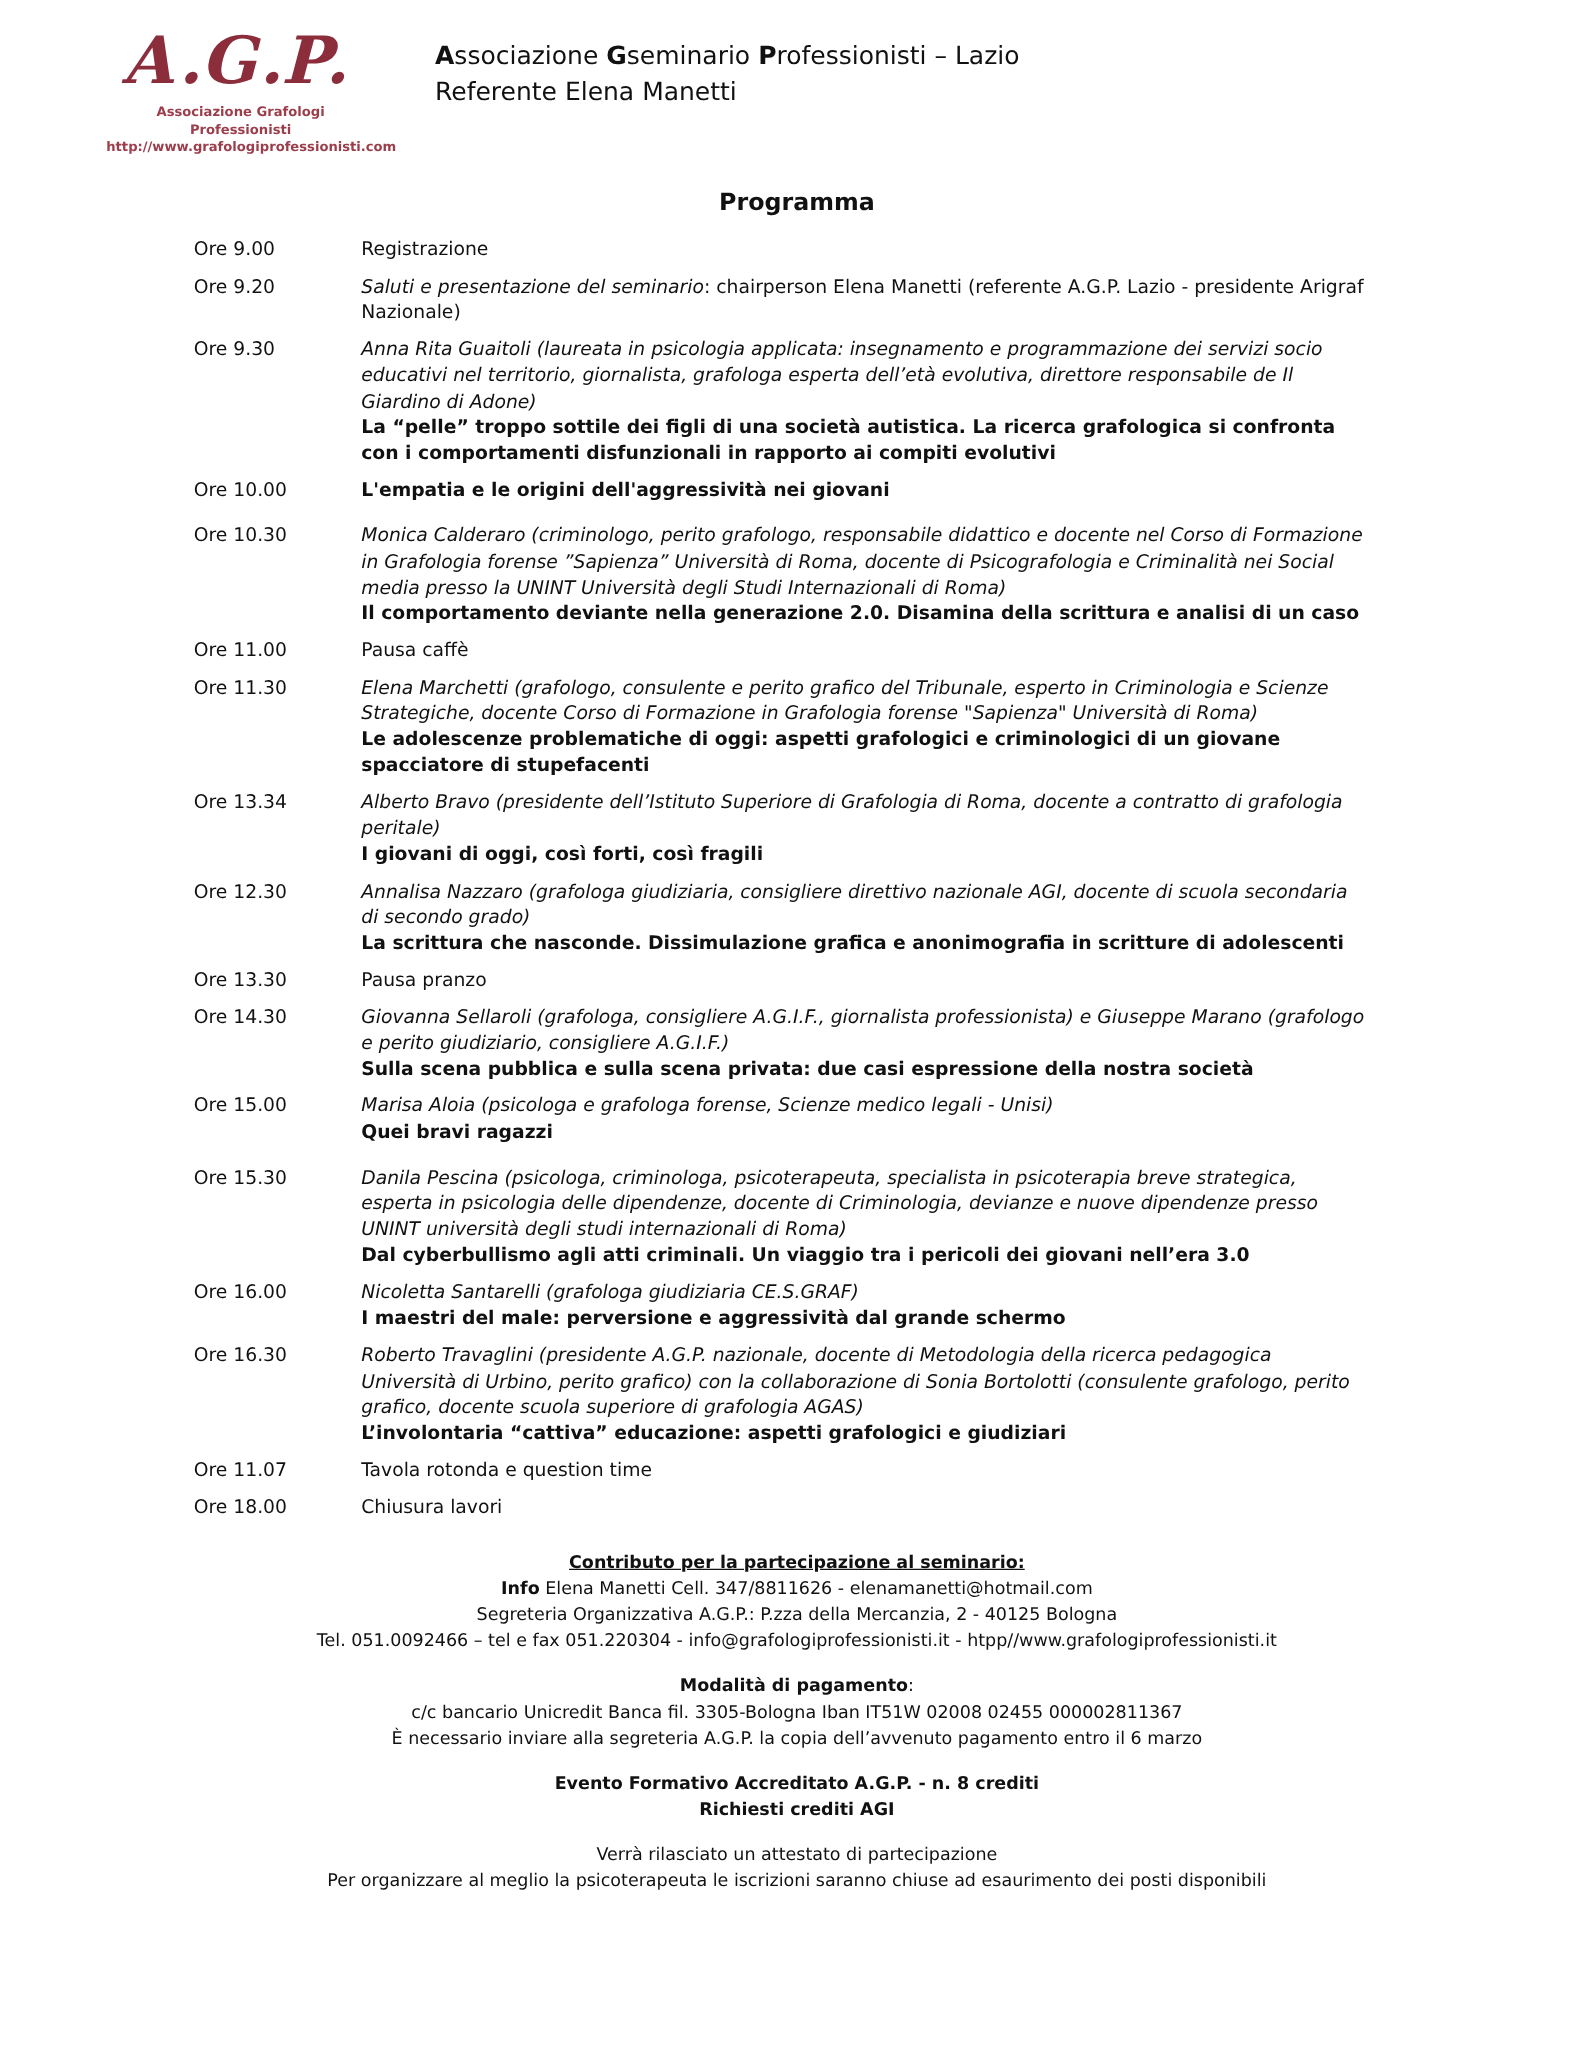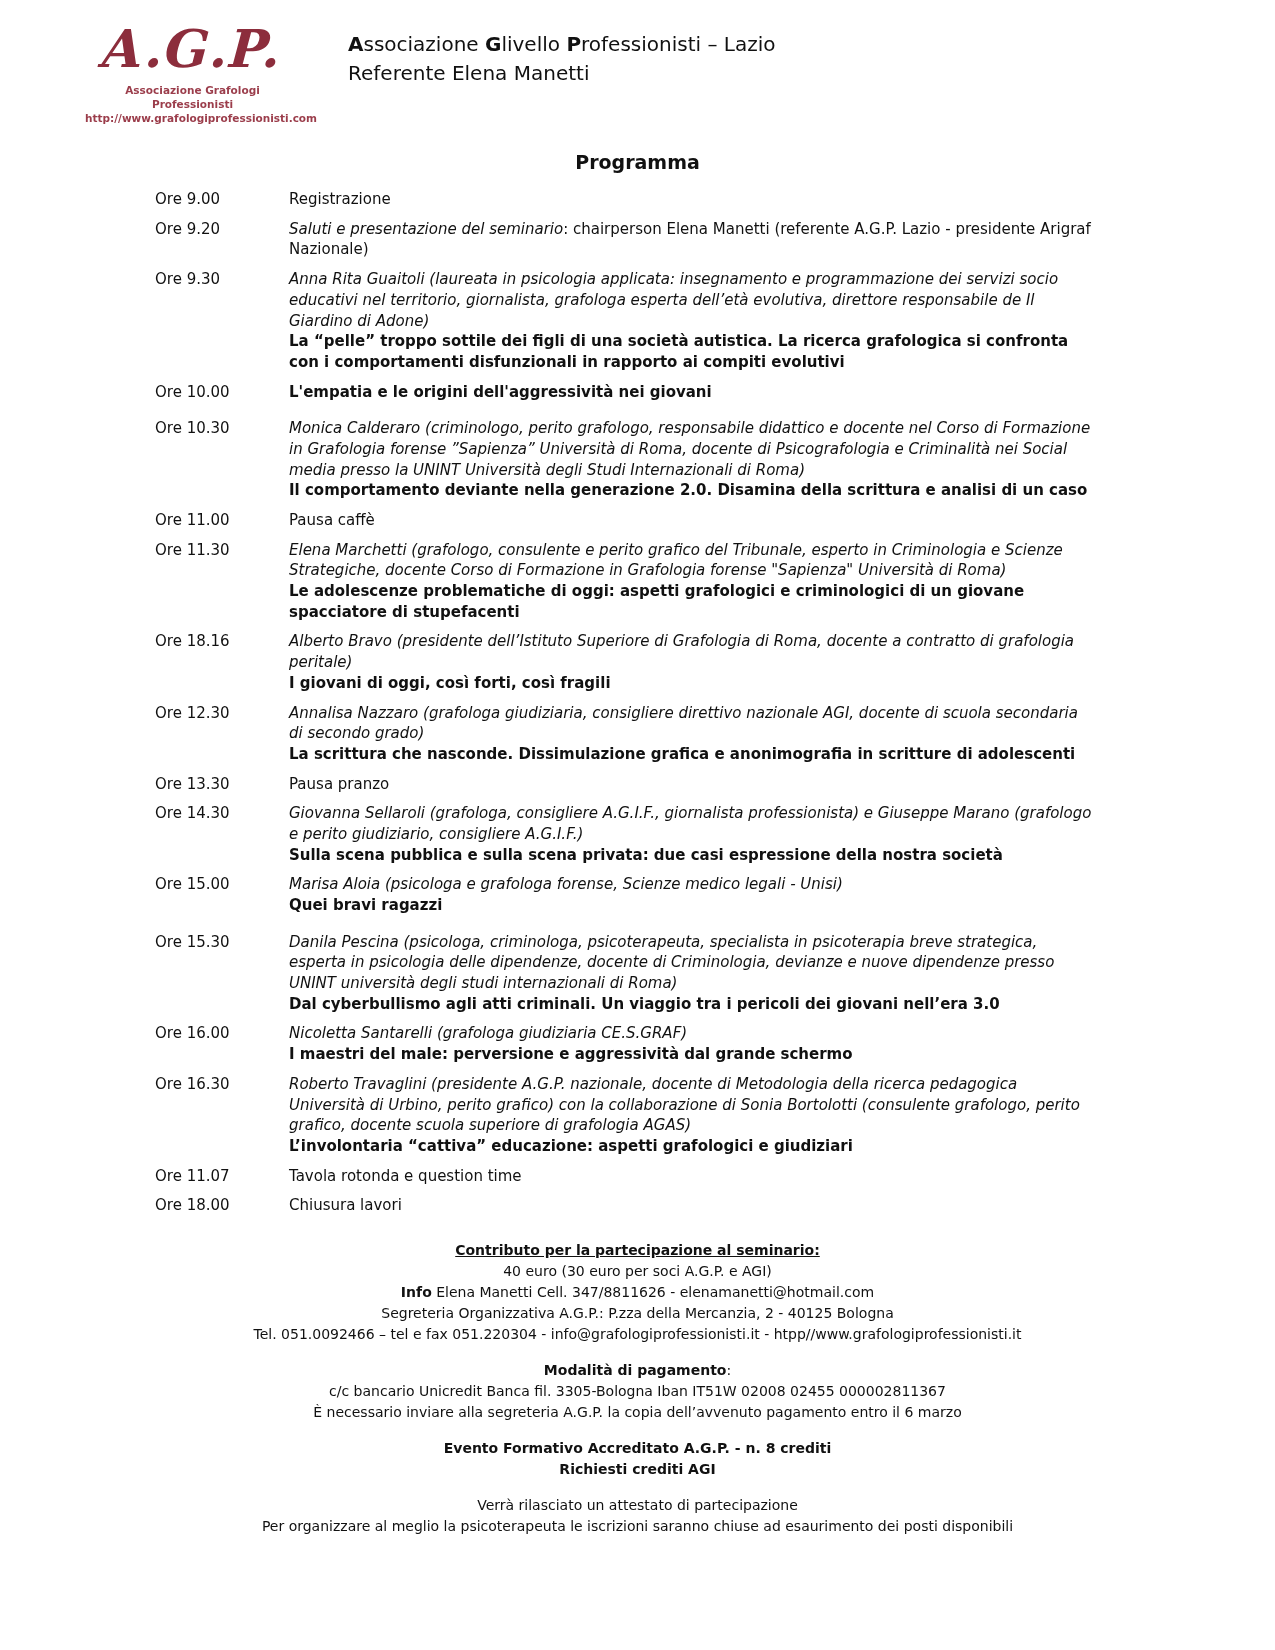--- a/index.html
+++ b/index.html
@@ -62,21 +62,21 @@
 
   <div class="header">
     <div class="logo-box">
       <div class="logo-text" style="color: rgb(140, 45, 60);">A.G.P.</div>
       <div class="logo-sub" style="color: rgb(155, 61, 75);">
         <div>Associazione Grafologi Professionisti</div>
         <div>http://www.grafologiprofessionisti.com</div>
       </div>
     </div>
     <div class="header-text">
-      <div class="htitle"><span class="seg-bold">A</span><span class="seg-plain">ssociazione </span><span class="seg-bold">G</span><span class="seg-plain">livello </span><span class="seg-bold">P</span><span class="seg-plain">rofessionisti – Lazio</span></div>
+      <div class="htitle"><span class="seg-bold">A</span><span class="seg-plain">ssociazione </span><span class="seg-bold">G</span><span class="seg-plain">seminario </span><span class="seg-bold">P</span><span class="seg-plain">rofessionisti – Lazio</span></div>
       <div>Referente Elena Manetti</div>
     </div>
   </div>
 
   <div class="programma">Programma</div>
 
   <div class="plist">
       <div class="prow">
         <div class="ptime">Ore 9.00</div>
         <div class="pdesc"><span class="seg-plain">Registrazione</span></div>
@@ -99,21 +99,21 @@
       </div>
       <div class="prow">
         <div class="ptime">Ore 11.00</div>
         <div class="pdesc"><span class="seg-plain">Pausa caffè</span></div>
       </div>
       <div class="prow">
         <div class="ptime">Ore 11.30</div>
         <div class="pdesc"><span class="seg-italic">Elena Marchetti (grafologo, consulente e perito grafico del Tribunale, esperto in Criminologia e Scienze Strategiche, docente Corso di Formazione in Grafologia forense "Sapienza" Università di Roma)</span><span class="seg-bold">Le adolescenze problematiche di oggi: aspetti grafologici e criminologici di un giovane spacciatore di stupefacenti</span></div>
       </div>
       <div class="prow">
-        <div class="ptime">Ore 18.16</div>
+        <div class="ptime">Ore 13.34</div>
         <div class="pdesc"><span class="seg-italic">Alberto Bravo (presidente dell’Istituto Superiore di Grafologia di Roma, docente a contratto di grafologia peritale)</span><span class="seg-bold">I giovani di oggi, così  forti, così fragili</span></div>
       </div>
       <div class="prow">
         <div class="ptime">Ore 12.30</div>
         <div class="pdesc"><span class="seg-italic">Annalisa Nazzaro (grafologa giudiziaria, consigliere direttivo nazionale AGI, docente di scuola secondaria di secondo grado)</span><span class="seg-bold">La scrittura che nasconde. Dissimulazione grafica e anonimografia in scritture di adolescenti</span></div>
       </div>
       <div class="prow">
         <div class="ptime">Ore 13.30</div>
         <div class="pdesc"><span class="seg-plain">Pausa pranzo</span></div>
       </div>
@@ -143,21 +143,20 @@
       </div>
       <div class="prow">
         <div class="ptime">Ore 18.00</div>
         <div class="pdesc"><span class="seg-plain">Chiusura lavori</span></div>
       </div>
     </div>
 
   <div class="footer">
       <div class="fgroup">
         <div class="fline"><span class="seg-underline">Contributo per la partecipazione al seminario:</span></div>
-        <div class="fline"><span class="seg-plain">40 euro (30 euro per soci A.G.P. e AGI)</span></div>
         <div class="fline"><span class="seg-bold">Info</span><span class="seg-plain"> Elena Manetti Cell. 347/8811626 - elenamanetti@hotmail.com</span></div>
         <div class="fline"><span class="seg-plain">Segreteria Organizzativa A.G.P.: P.zza della Mercanzia, 2 - 40125 Bologna</span></div>
         <div class="fline"><span class="seg-plain">Tel. 051.0092466 – tel e fax 051.220304 - info@grafologiprofessionisti.it - htpp//www.grafologiprofessionisti.it</span></div>
       </div>
       <div class="fgroup">
         <div class="fline"><span class="seg-bold">Modalità di pagamento</span><span class="seg-plain">:</span></div>
         <div class="fline"><span class="seg-plain">c/c bancario Unicredit Banca fil. 3305-Bologna Iban IT51W 02008 02455 000002811367</span></div>
         <div class="fline"><span class="seg-plain">È necessario inviare alla segreteria A.G.P. la copia dell’avvenuto pagamento entro il 6 marzo</span></div>
       </div>
       <div class="fgroup">

